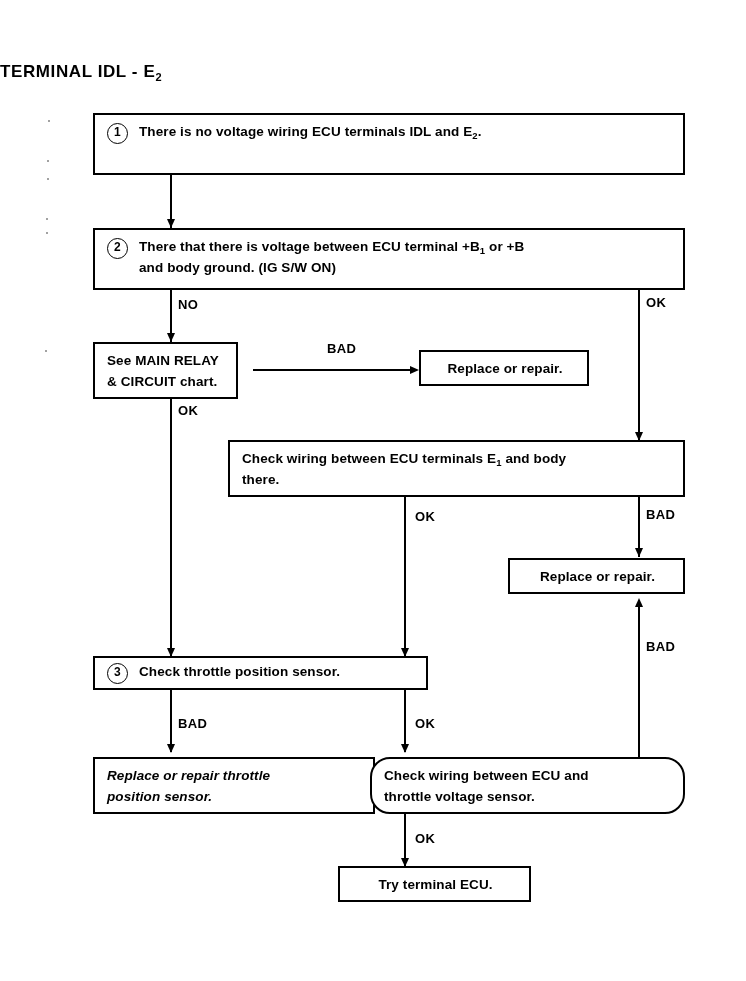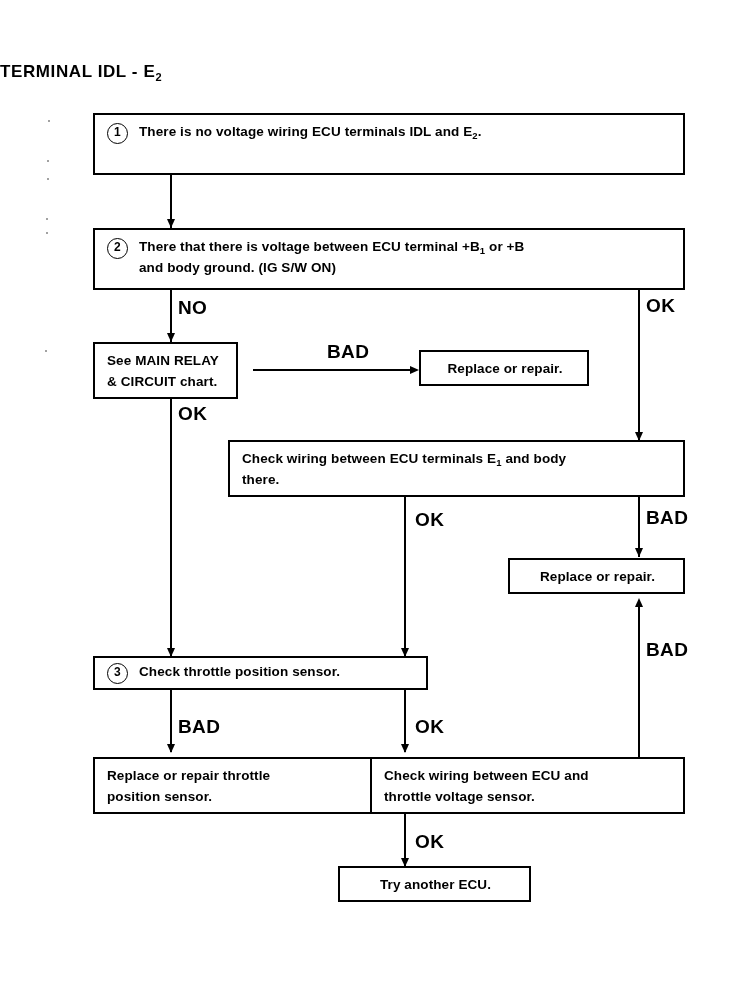--- a/index.html
+++ b/index.html
@@ -116,21 +116,21 @@
     width: 0;
     height: 0;
     border-top: 4.5px solid transparent;
     border-bottom: 4.5px solid transparent;
     border-left: 9px solid #000000;
     z-index: 3;
   }
   
   .elabel {
     position: absolute;
-    font-size: 19px;
+    font-size: 13px;
     font-weight: bold;
     letter-spacing: 0.4px;
     white-space: nowrap;
     z-index: 4;
     text-align: right;
   }
   
   .speck {
     position: absolute;
     background: #555;
@@ -236,37 +236,37 @@
   </div>
 
   <div class="vline" style="left:170px; top:690px; height:62px;"></div>
   <div class="arrow-down" style="left:166.5px; top:744px;"></div>
   <div class="elabel" style="left:178px; top:716px;">BAD</div>
 
   <div class="vline" style="left:404px; top:690px; height:62px;"></div>
   <div class="arrow-down" style="left:400.5px; top:744px;"></div>
   <div class="elabel" style="left:415px; top:716px;">OK</div>
 
-  <div class="box" style="left:93px; top:757px; width:282px; height:57px;">
+  <div class="box" style="left:93px; top:757px; width:282px; height:57px;font-style:italic;">
     <div class="inner">
       <div class="line">Replace or repair throttle</div>
       <div class="line">position sensor.</div>
     </div>
   </div>
 
-  <div class="box" style="left:370px; top:757px; width:315px; height:57px;">
+  <div class="box" style="left:370px; top:757px; width:315px; height:57px;border-radius:20px;">
     <div class="inner">
       <div class="line">Check wiring between ECU and</div>
       <div class="line">throttle voltage sensor.</div>
     </div>
   </div>
 
   <div class="vline" style="left:404px; top:814px; height:52px;"></div>
   <div class="arrow-down" style="left:400.5px; top:858px;"></div>
   <div class="elabel" style="left:415px; top:831px;">OK</div>
 
   <div class="box center" style="left:338px; top:866px; width:193px; height:36px;">
     <div class="inner">
-      <div class="line">Try another ECU.</div>
+      <div class="line">Try terminal ECU.</div>
     </div>
   </div>
 
 </div>
 
 </body></html>

